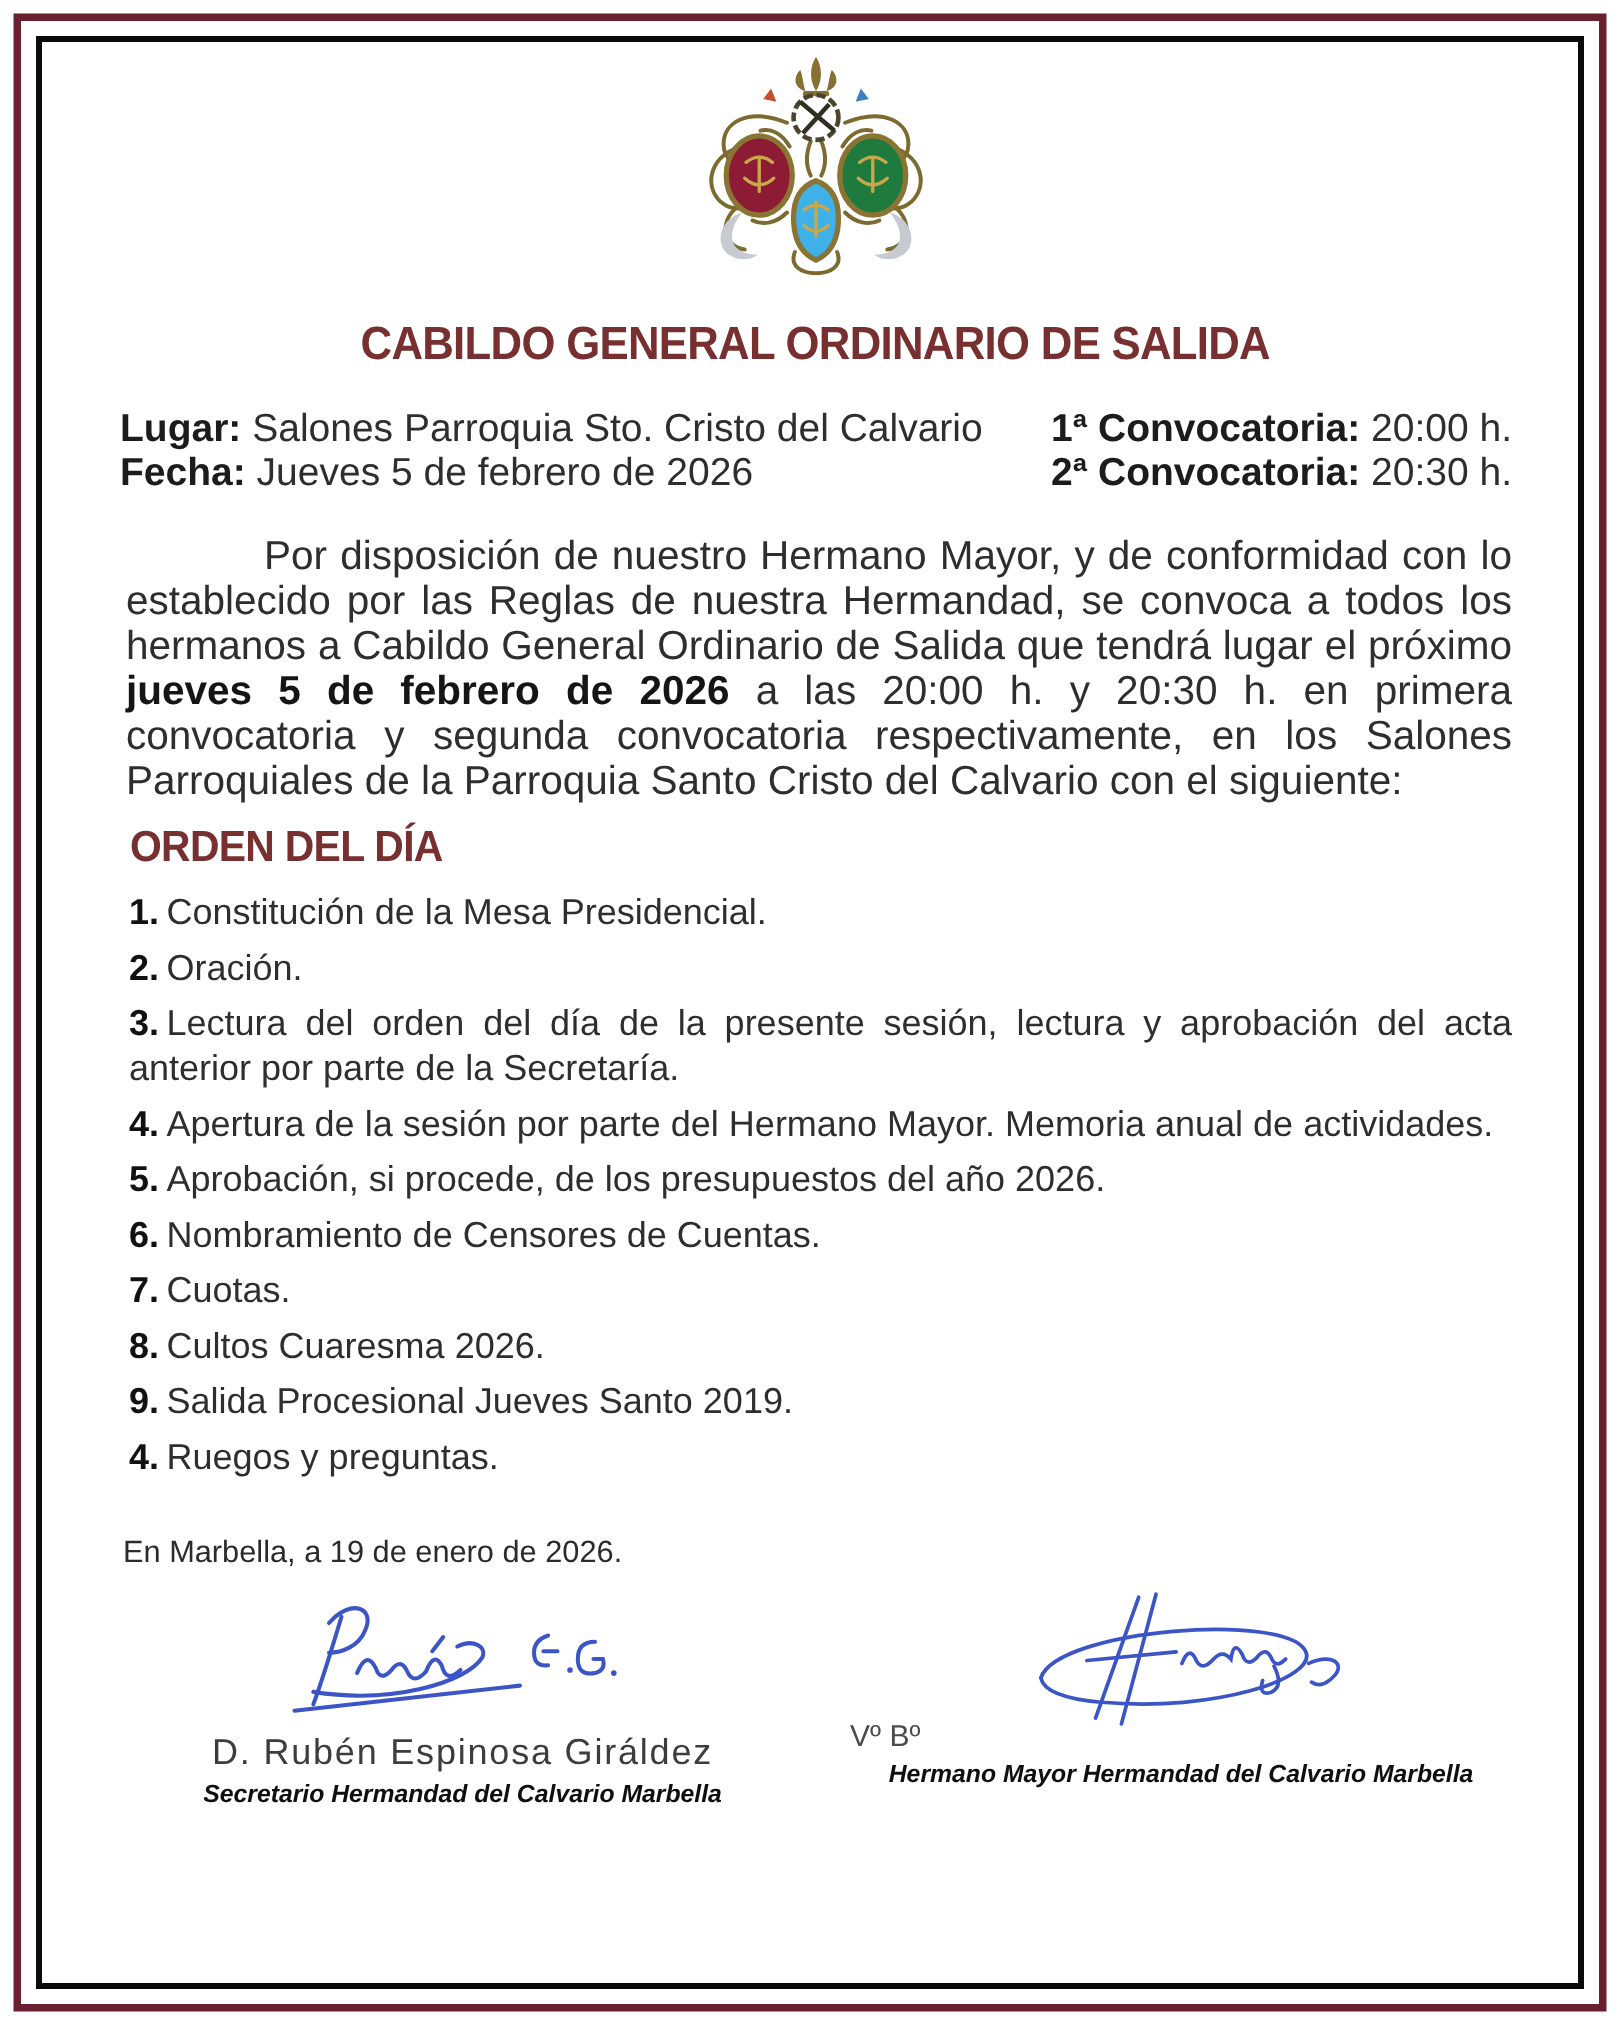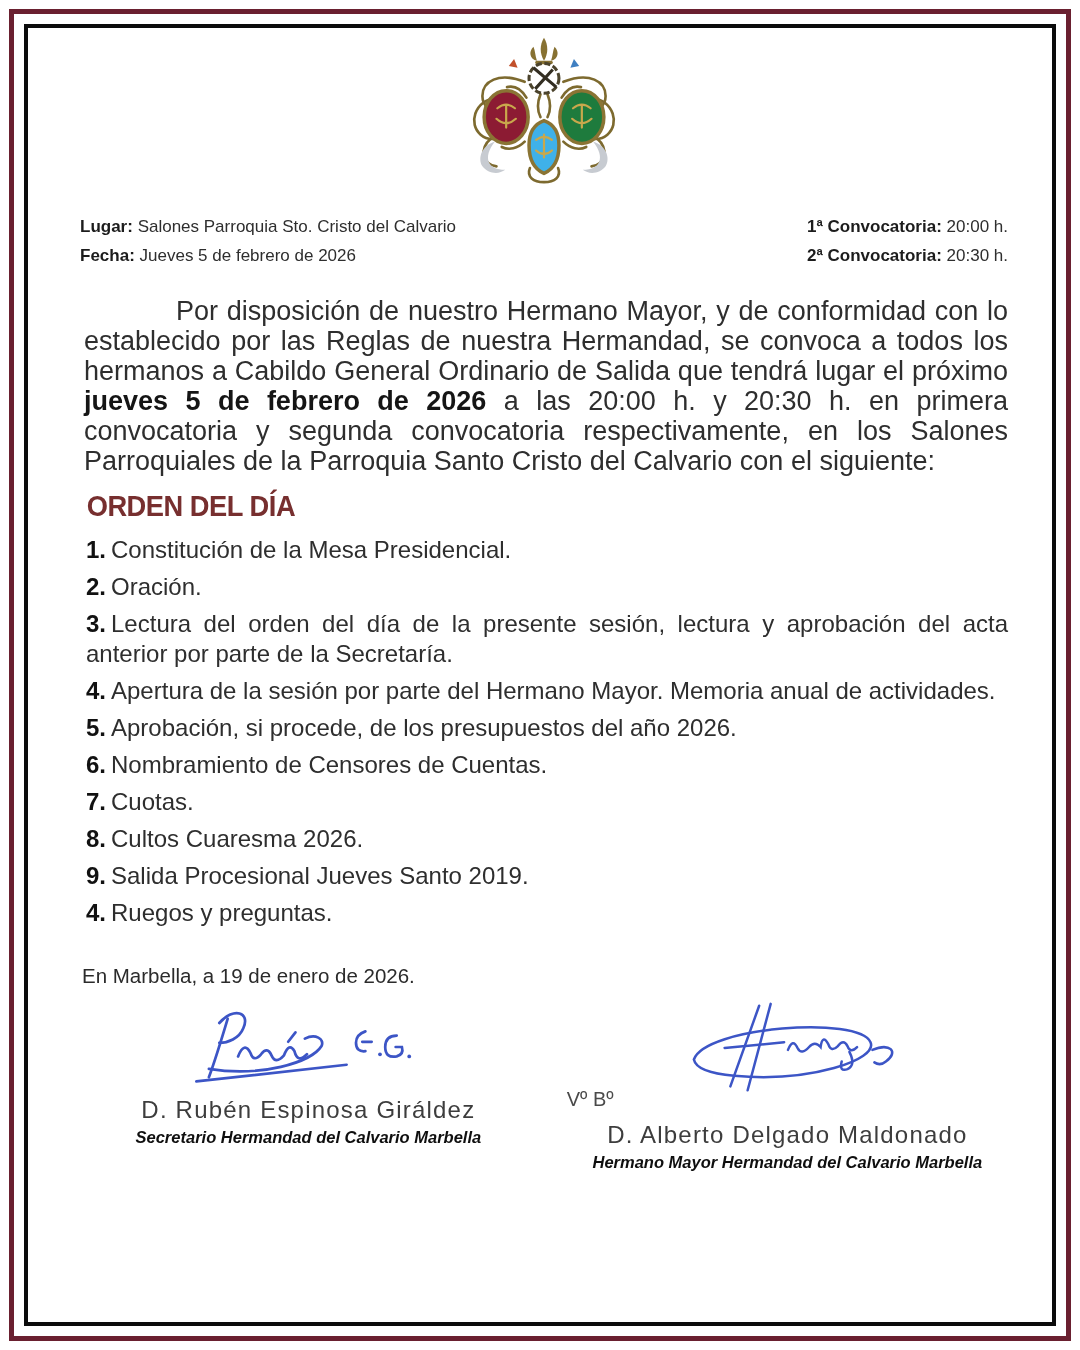--- a/index.html
+++ b/index.html
@@ -18,21 +18,21 @@
     font-family:"DejaVu Serif", serif; font-style:italic; font-weight:bold;
     font-size:26px; line-height:37px;
   }
 
   .main-title {
     margin:22px 0 0 0; text-align:center; color:#772f2f;
     font-size:31px; font-weight:bold; letter-spacing:-0.5px;
   }
   .main-title .condensed, .agenda-title .condensed { display:inline-block; transform:scaleX(.94); transform-origin:50% 50%; }
 
-  .details { display:flex; justify-content:space-between; margin-top:24px; font-size:17px; line-height:29px; color:#2e2e2e; }
+  .details { display:flex; justify-content:space-between; margin-top:24px; font-size:26px; line-height:29px; color:#2e2e2e; }
   .details b { color:#1c1c1c; }
   .details-right { text-align:right; }
 
   .letter-paragraph {
     margin:26px 0 0 4px; text-indent:92px; text-align:justify;
     font-size:27px; line-height:30px; color:#2e2e2e;
   }
   .letter-paragraph b { color:#151515; }
 
   .agenda-title {
@@ -105,20 +105,23 @@
 
         <g stroke="#c9a84c" stroke-width="2.5" fill="none" stroke-linecap="round">
           <path d="M47,82 q10,-8 20,0 M46,94 q11,10 22,0 M57,78 l0,26"></path>
           <path d="M133,82 q10,-8 20,0 M132,94 q11,10 22,0 M143,78 l0,26"></path>
           <path d="M91,118 q9,-7 18,0 M91,130 q9,8 18,0 M100,112 l0,26"></path>
         </g>
       </svg>
     </div>
 
 
+    <h1 class="main-title">
+      <span class="condensed">CABILDO GENERAL ORDINARIO DE SALIDA</span>
+    </h1>
 
     <div class="details">
       <div class="details-left">
         <div>
           <b>Lugar:</b>
           <span>Salones Parroquia Sto. Cristo del Calvario</span>
         </div>
         <div>
           <b>Fecha:</b>
           <span>Jueves 5 de febrero de 2026</span>
@@ -214,19 +217,18 @@
             <path d="M28,62 C40,28 200,16 212,44 C220,62 150,86 70,79 C48,77 30,72 28,62"></path>
             <path d="M96,6 L66,90"></path>
             <path d="M108,4 L84,94"></path>
             <path d="M60,50 L122,44"></path>
             <path d="M126,52 q5,-13 10,-2 q4,8 12,-1 q6,-7 12,0 q2,-14 8,-3 q3,9 10,2 q6,-8 10,0 q3,8 10,1"></path>
             <path d="M190,54 q7,14 -2,18 q-9,3 -6,-8"></path>
             <path d="M214,52 C232,44 242,54 228,64 q-6,5 -12,1"></path>
           </g>
         </svg>
         <div class="sig-vobo">Vº Bº</div>
-        <div class="sig-name">D. Alberto Delgado Maldonado</div>
         <div class="sig-title">Hermano Mayor Hermandad del Calvario Marbella</div>
       </div>
 
     </div>
   </div>
 </div>
 
 </body></html>

